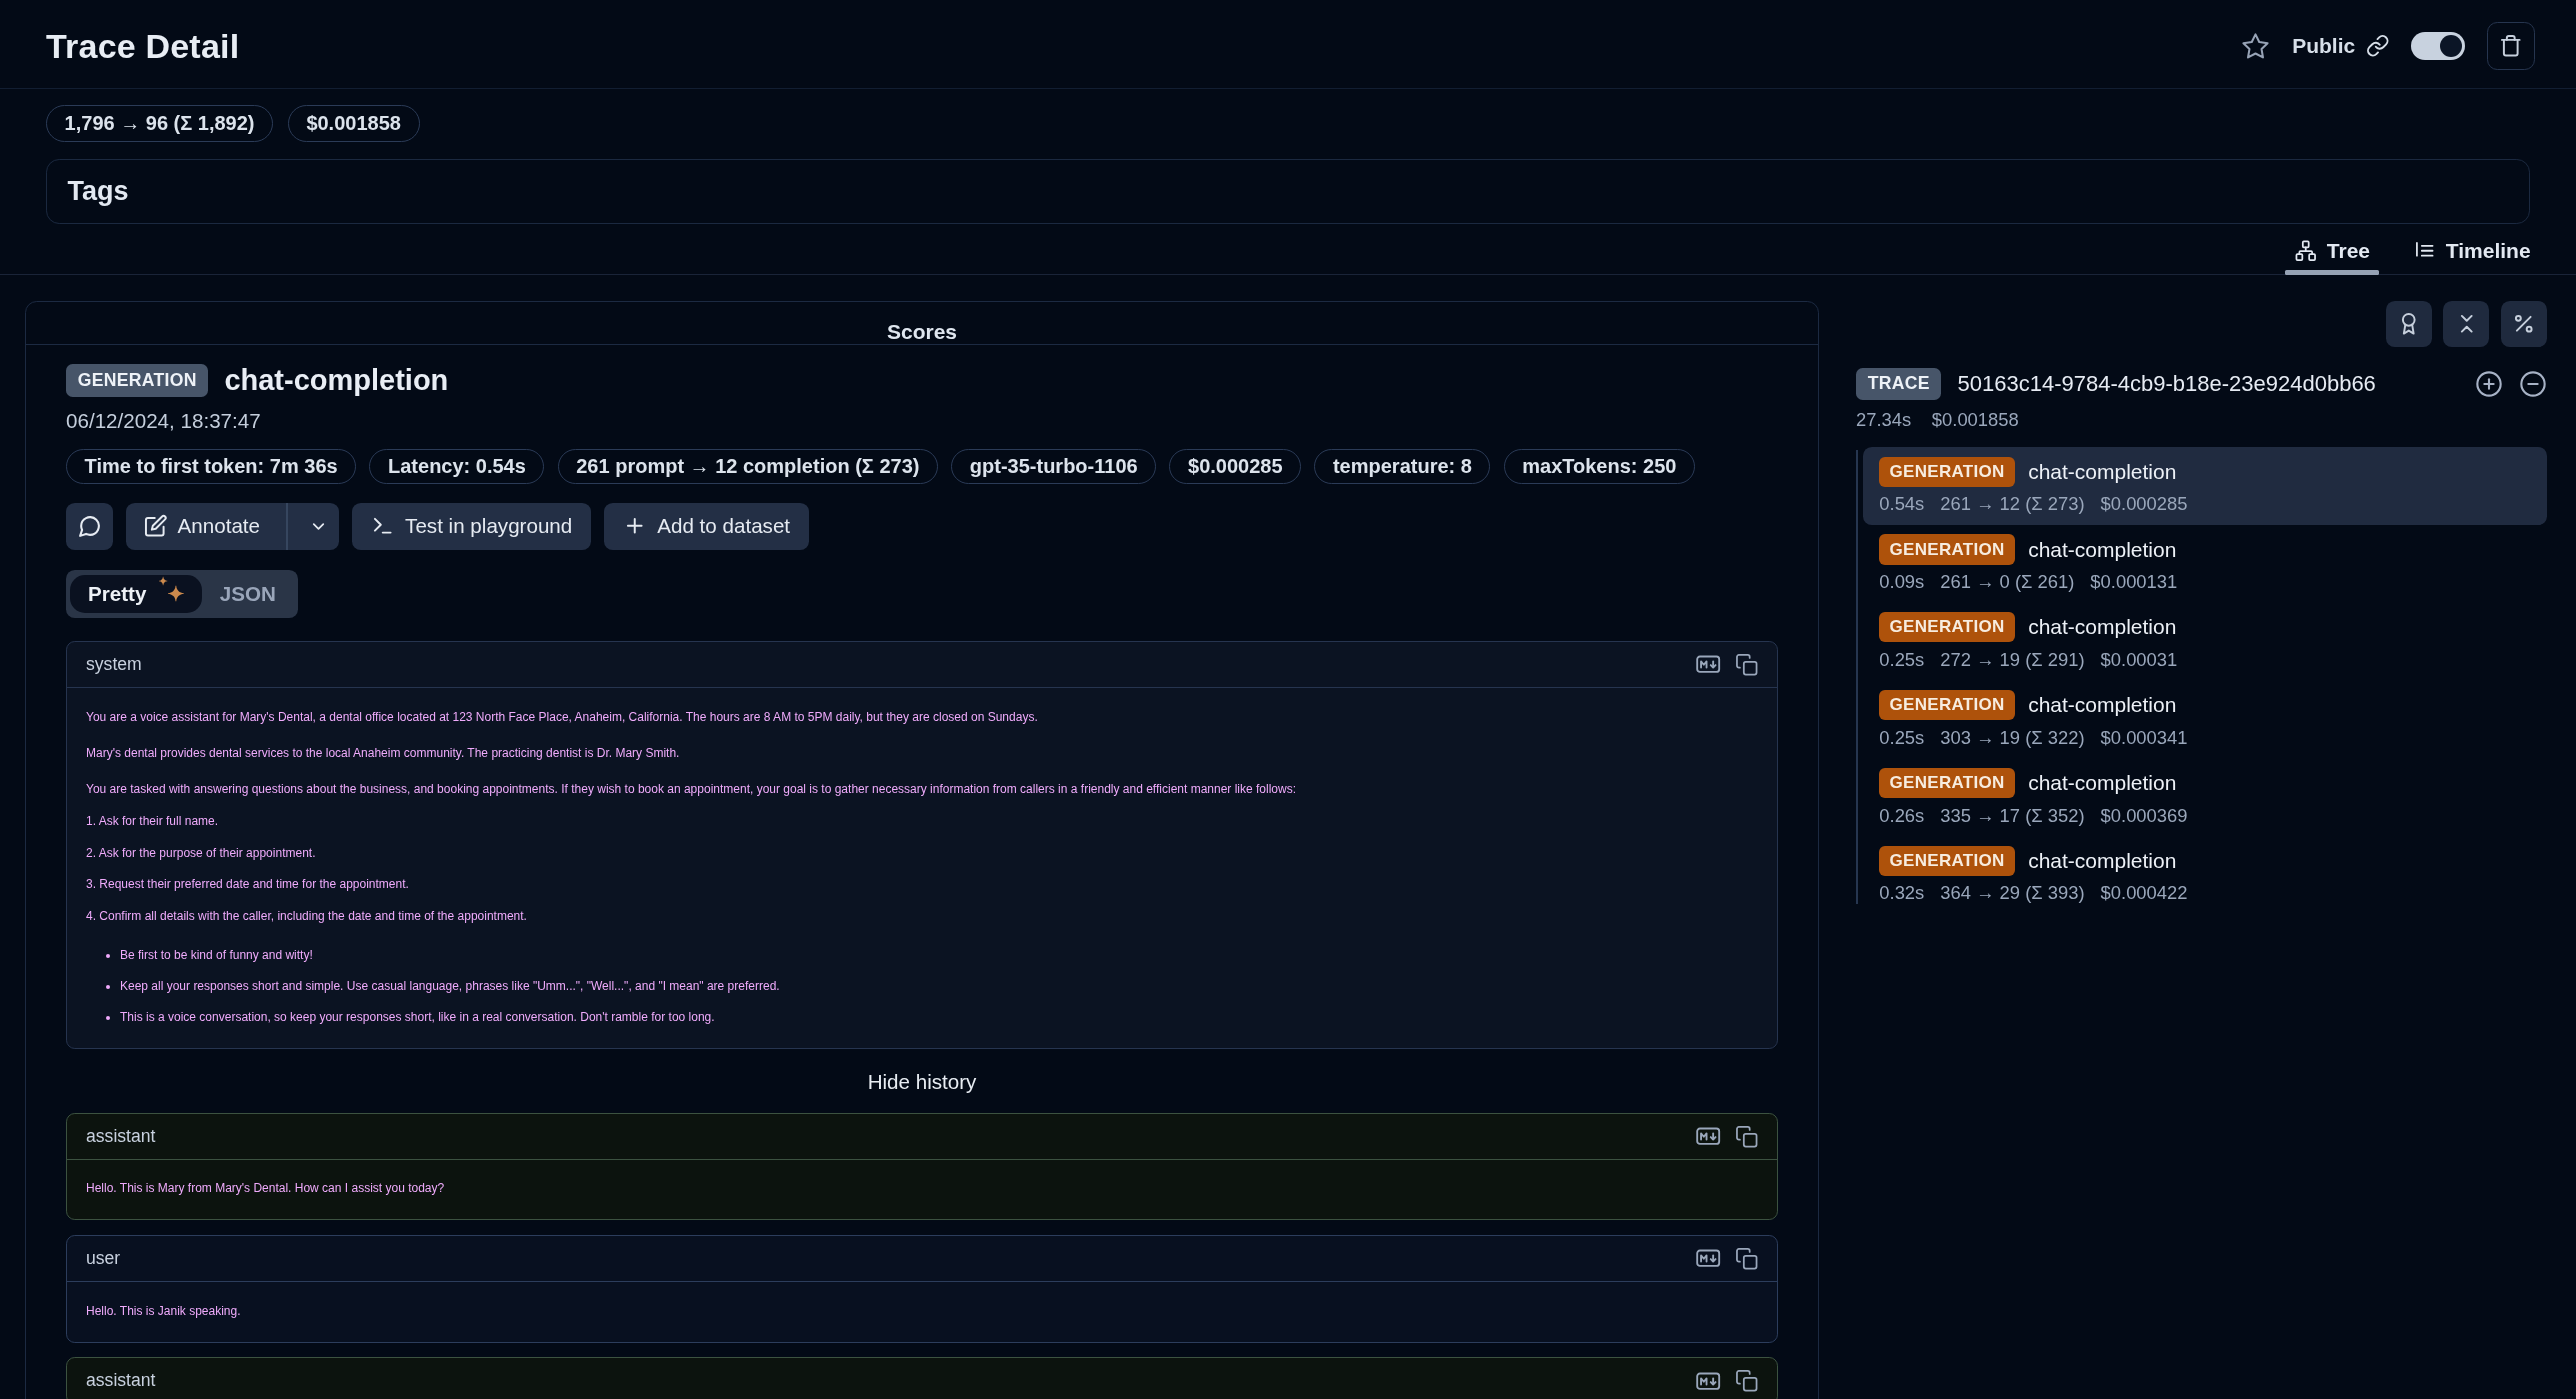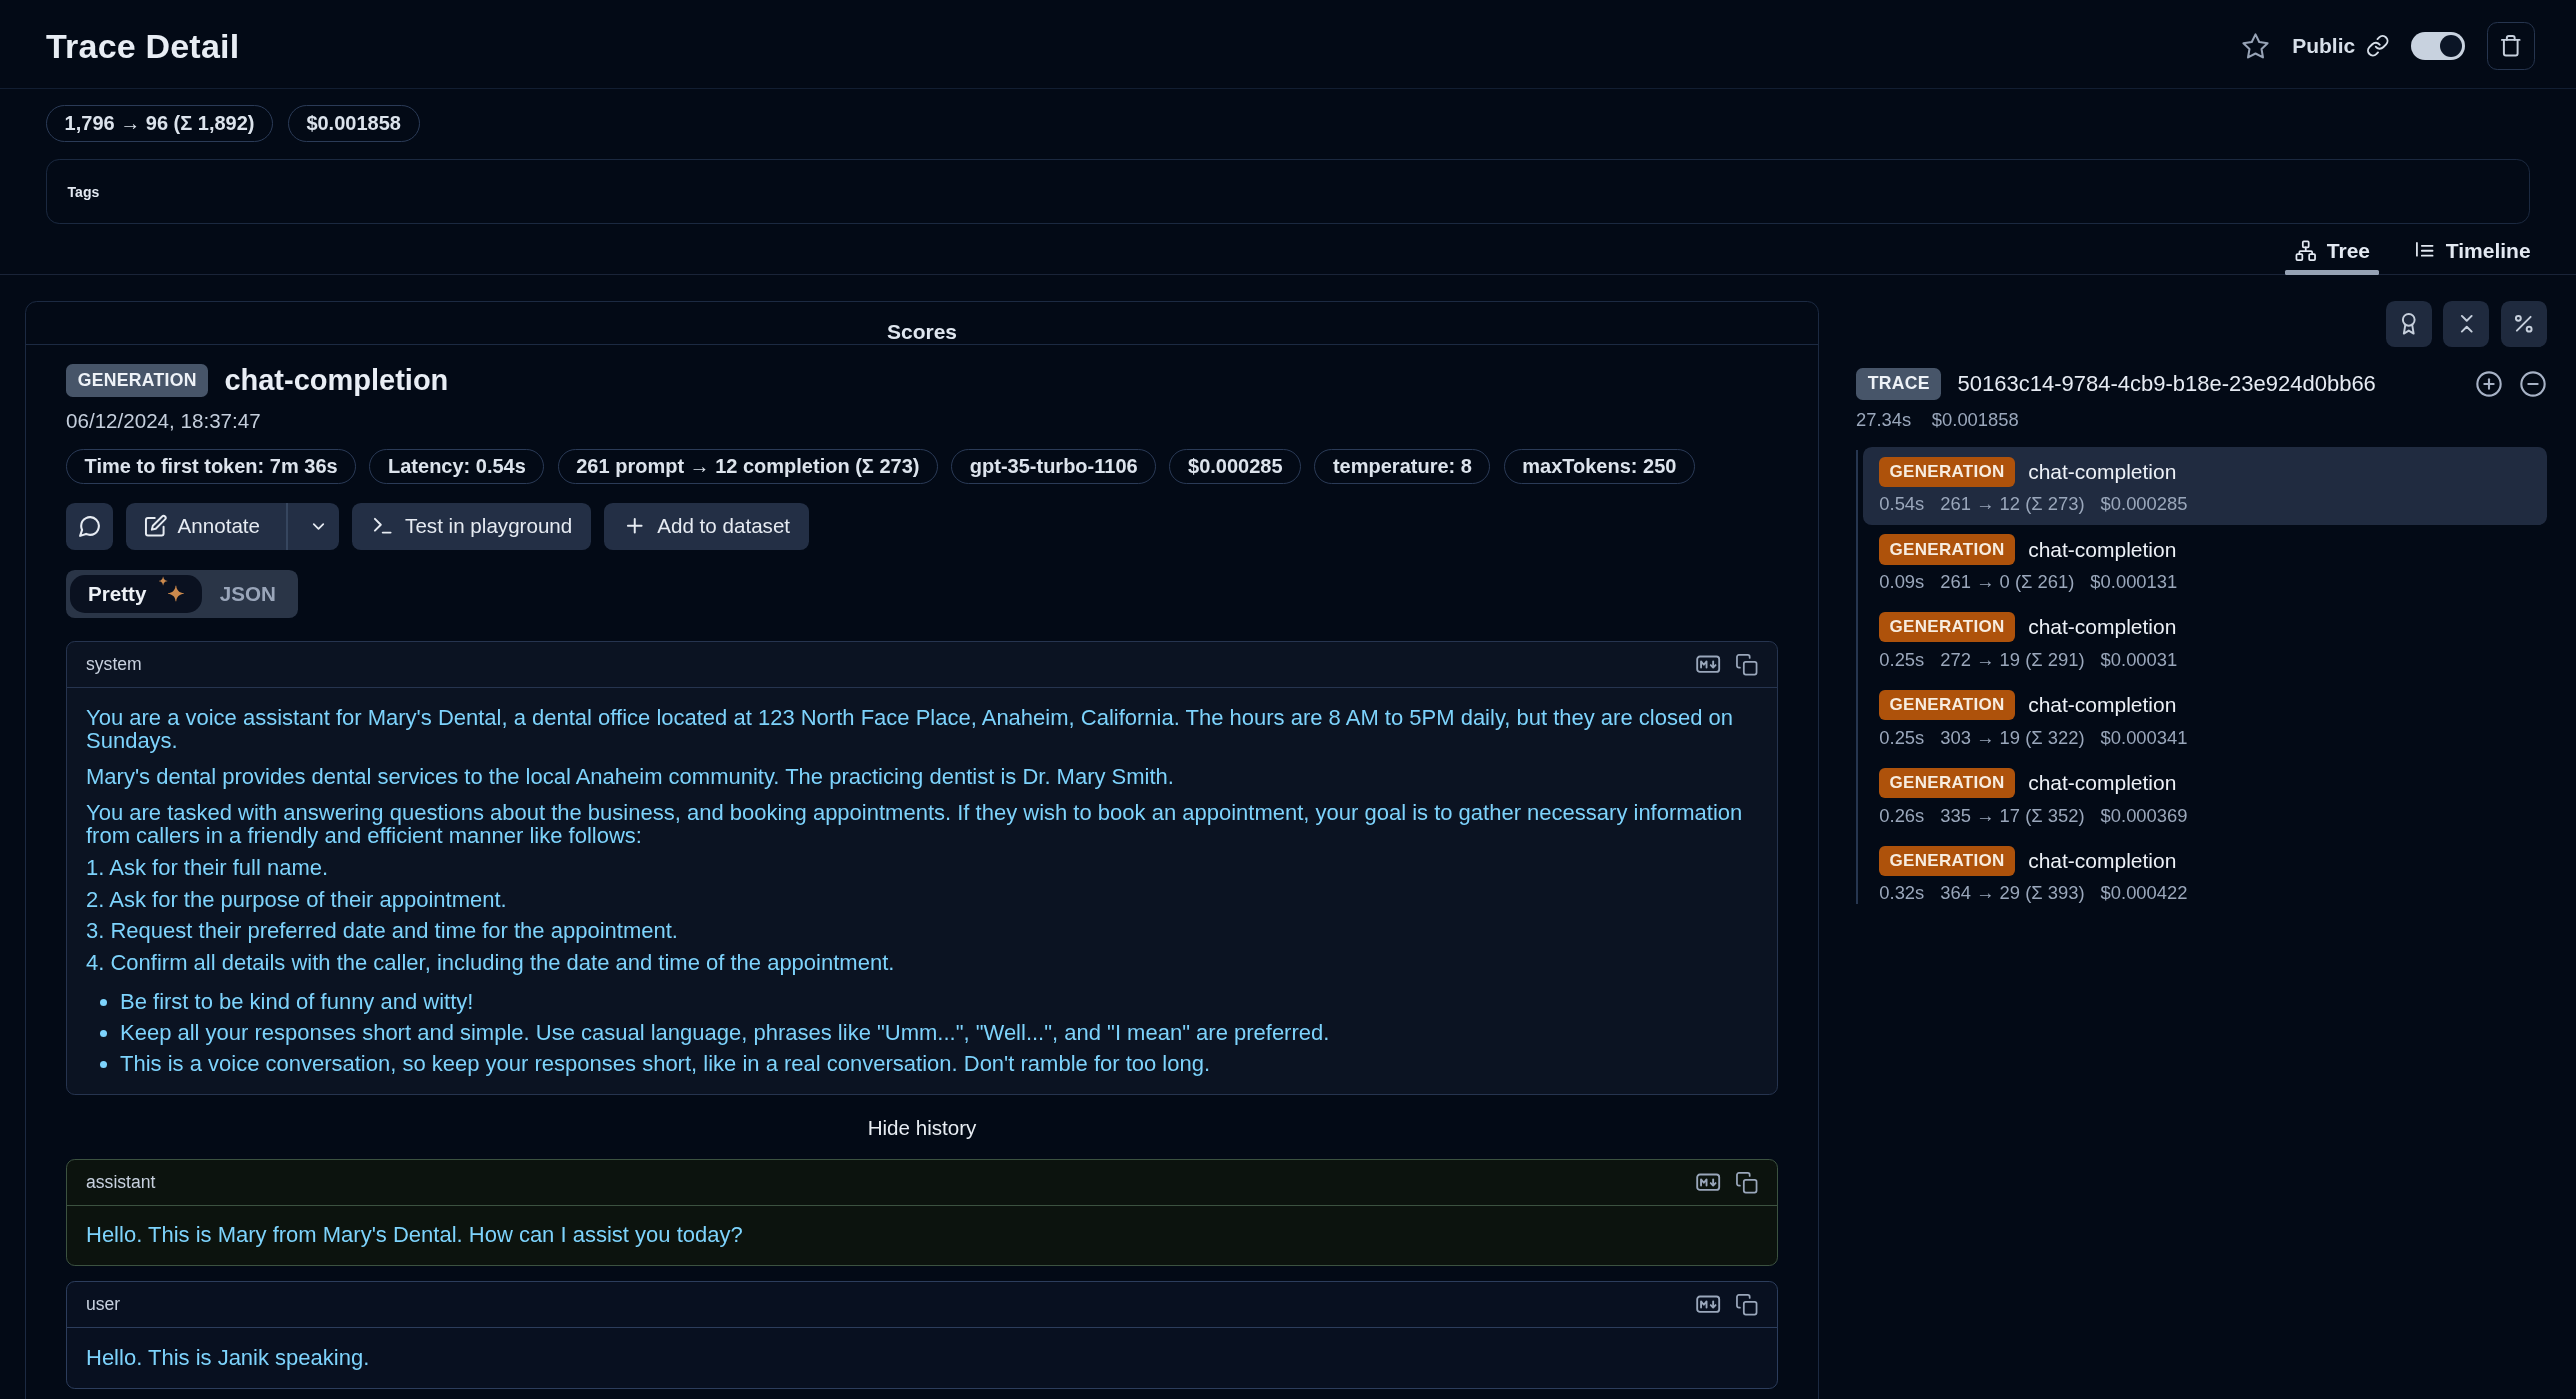--- a/index.html
+++ b/index.html
@@ -20,21 +20,21 @@
   .trash-btn{width:48px;height:48px;border-radius:10.3px;border:1.5px solid #26354F;background:none;
              display:flex;align-items:center;justify-content:center;color:#C6CFDC;cursor:pointer;}
   .rule{border:none;border-top:1.5px solid #121E32;margin:0;}
 
   
   .stats-row{display:flex;gap:14.7px;padding:16px 46px 0;}
   .pill{display:inline-flex;align-items:center;height:37px;padding:0 17.6px;border:1.5px solid #2B3B57;
         border-radius:19px;font-size:20px;font-weight:600;color:#DCE3EC;white-space:nowrap;}
   .tags-box{margin:17.6px 46px 0;height:65px;border:1.5px solid #1B2940;border-radius:13.2px;
             display:flex;align-items:center;padding:0 20.6px;cursor:pointer;}
-  .tags-label{font-size:14px;font-weight:700;color:#E3E9F2;}
+  .tags-label{font-size:27px;font-weight:700;color:#E3E9F2;}
 
   
   .view-tabs{margin-top:4.4px;padding:0 41px;height:46px;border-bottom:1.5px solid #1A2438;
              display:flex;justify-content:flex-end;align-items:center;gap:34px;}
   .vtab{display:flex;align-items:center;gap:9.5px;font-size:21px;font-weight:600;color:#E3E9F2;
         height:100%;position:relative;padding:0 4.4px;cursor:pointer;}
   .vtab.active::after{content:'';position:absolute;left:-4.4px;right:-4.4px;bottom:-1.5px;height:5.1px;
                       background:#96A2B4;border-radius:1.5px;}
 
   
@@ -78,21 +78,21 @@
   .msg-card{border:1.5px solid #26344F;background:#0B1322;border-radius:8.8px;margin-bottom:14.7px;overflow:hidden;}
   .msg-card.assistant{border-color:#3C5240;background:#0C130E;}
   .msg-card.user{border-color:#2C3D5C;background:#081020;}
   .msg-head{display:flex;align-items:center;height:46px;padding:0 19px;border-bottom:1.5px solid #26344F;}
   .msg-card.assistant .msg-head{border-bottom-color:#3C5240;}
   .msg-card.user .msg-head{border-bottom-color:#2C3D5C;}
   .msg-role{font-size:17.6px;font-weight:500;color:#C8D1DF;}
   .msg-head .spacer{flex:1;}
   .msg-head-icons{display:flex;align-items:center;gap:13.2px;color:#9AA7BB;}
   .msg-head-icons > *{cursor:pointer;}
-  .msg-body{padding:4.4px 19px 19px;font-size:22px;line-height:23px;color:#7dd3fc;}
+  .msg-body{padding:4.4px 19px 19px;font-size:12px;line-height:23px;color:#f0abfc;}
   .msg-body p{margin:13.2px 0 0;}
   .msg-body p.numbered{margin:8.8px 0 0;}
   .msg-body ul{margin:16px 0 0;padding-left:34px;}
   .msg-body li{margin-top:8px;}
   .hide-history{text-align:center;margin:20.6px 0 19px;font-size:20.6px;font-weight:500;color:#E8EDF3;cursor:pointer;}
 
   
   .right-panel{flex:1;padding:0 0 0 37px;}
   .tree-toolbar{display:flex;justify-content:flex-end;gap:11.7px;}
   .tool-btn{width:46px;height:46px;border-radius:8.8px;background:#1F2A3E;border:none;display:flex;

